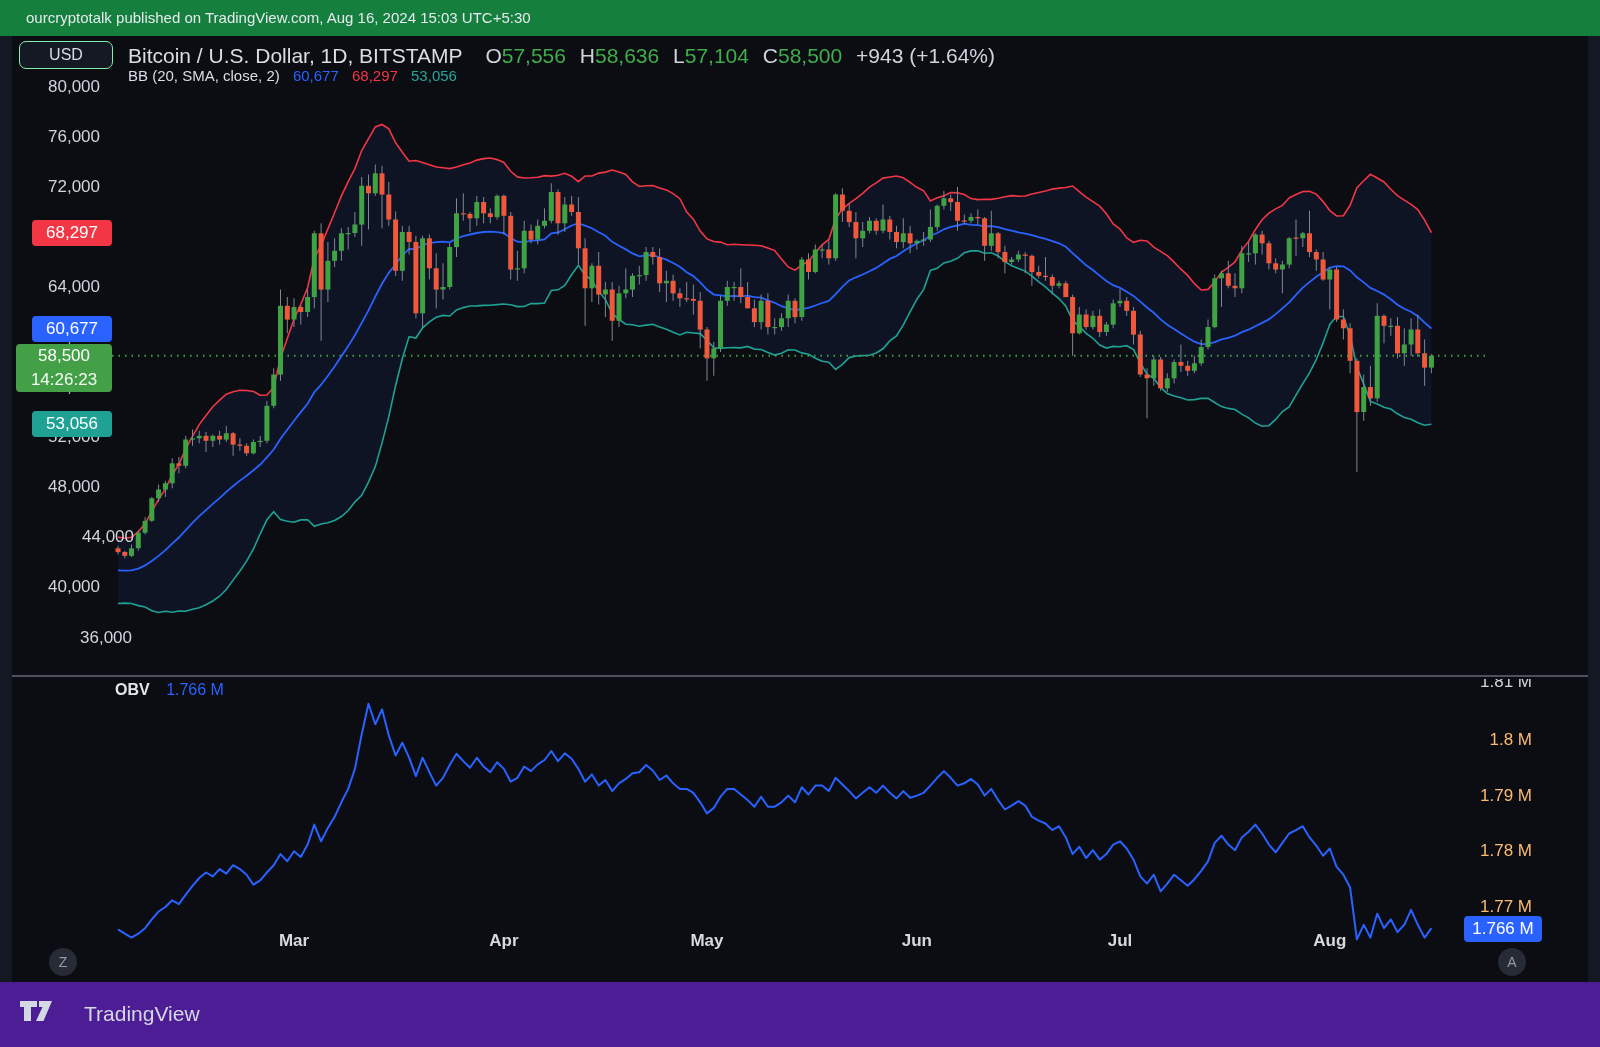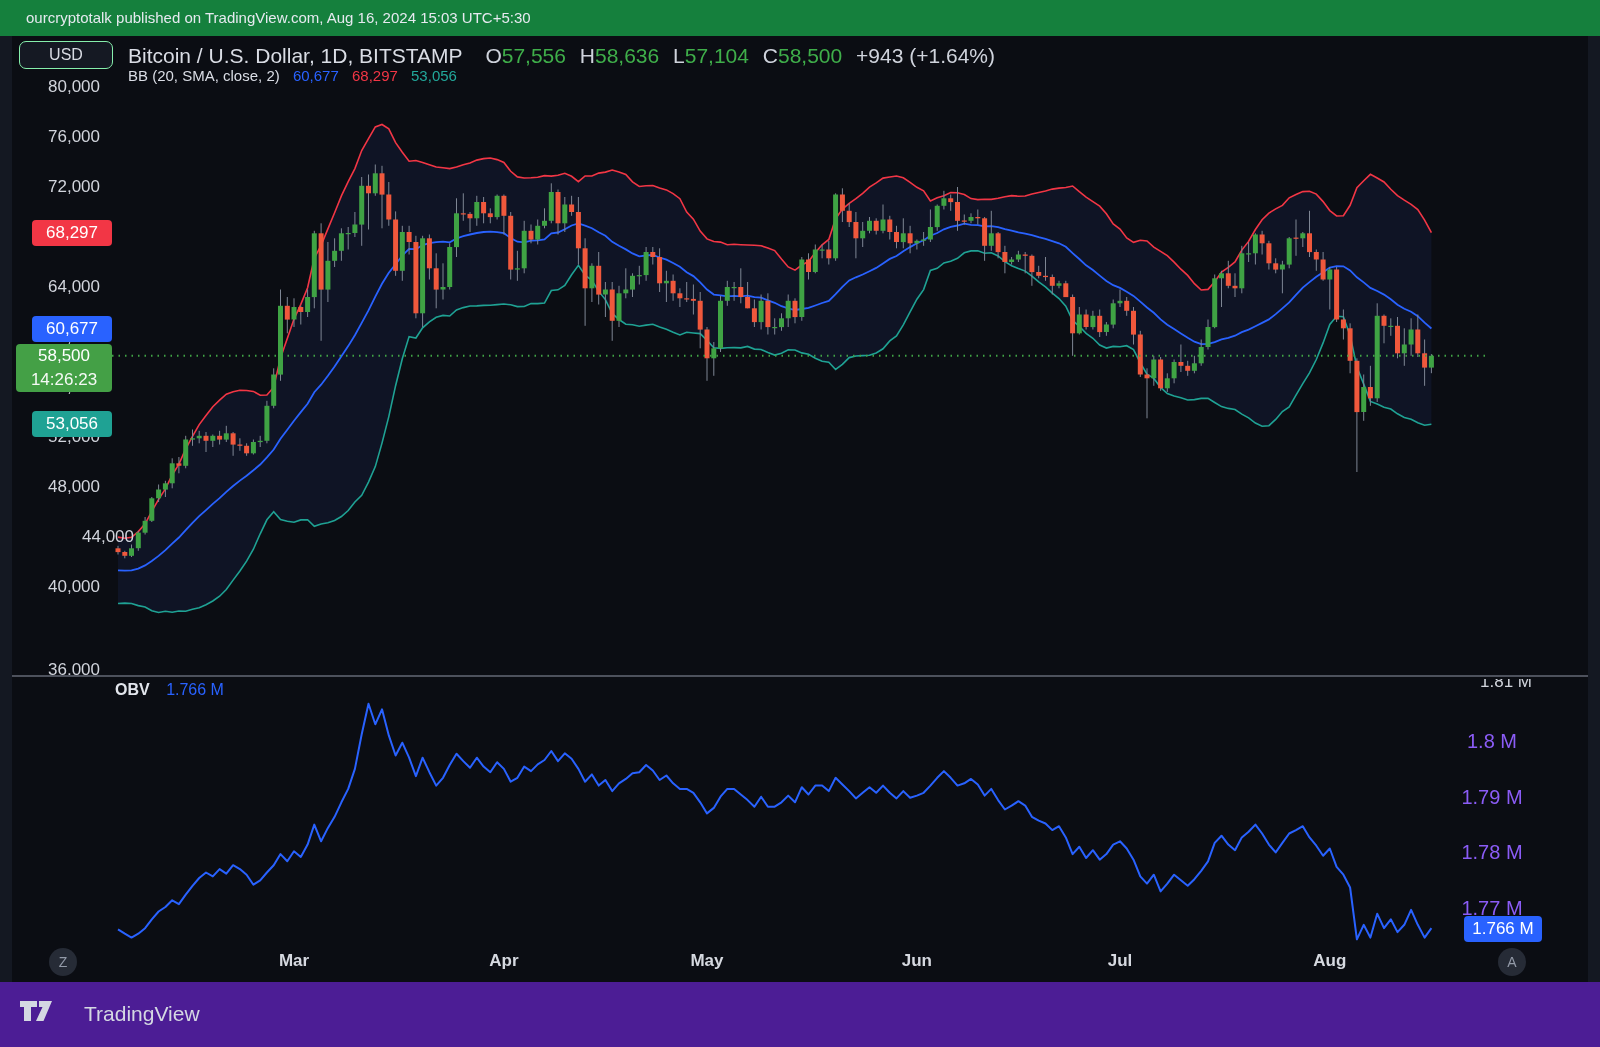--- a/index.html
+++ b/index.html
@@ -17,26 +17,26 @@
   .hline1{top:8px;font-size:21px;}
   .hline2{top:31px;font-size:15px;}
   .hline .sep{margin-right:9px;}
   .v-g{color:#3fae4a;} .v-b{color:#2962ff;} .v-r{color:#f23645;} .v-t{color:#22a79a;}
   .ohlc-l{color:#cfd3dc;margin-left:8px;}
   .tick{position:absolute;left:0;width:88px;text-align:right;font-size:17px;color:#d1d4dc;
     line-height:20px;z-index:2;}
   .badge{position:absolute;border-radius:4px;color:#ffffff;font-size:17px;text-align:center;z-index:4;}
   .obv-row{position:absolute;left:103px;top:645px;font-size:16px;z-index:7;}
   .obv-row .lbl{color:#e2e5ec;font-weight:700;margin-right:12px;}
-  .obv-tick{position:absolute;left:1440px;width:80px;text-align:center;font-size:20px;color:#8b5cf6;z-index:5;}
+  .obv-tick{position:absolute;left:1440px;width:80px;text-align:right;font-size:17px;color:#fdba74;z-index:5;}
   .clipwrap{position:absolute;left:1440px;width:80px;height:14px;overflow:hidden;z-index:5;}
   .clipwrap .inner{margin-top:-7px;text-align:right;font-size:17px;color:#d1d4dc;}
   .obv-badge{position:absolute;left:1452px;width:78px;height:26px;background:#2962ff;border-radius:4px;
     color:#fff;font-size:17px;line-height:26px;text-align:center;z-index:5;}
-  .month{position:absolute;width:80px;text-align:center;font-size:17px;font-weight:600;color:#d6d9e0;top:915px;z-index:3;}
+  .month{position:absolute;width:80px;text-align:center;font-size:17px;font-weight:600;color:#d6d9e0;top:895px;z-index:3;}
   .circle-btn{position:absolute;top:912px;width:28px;height:28px;border-radius:50%;background:#262b36;
     color:#939aa8;font-size:14px;line-height:28px;text-align:center;border:none;z-index:6;cursor:pointer;padding:0;}
   .footer{position:absolute;left:0;top:982px;width:100%;height:65px;background:#4c1d95;}
   .brand{position:absolute;left:84px;top:0;line-height:63px;font-size:21px;color:#d4d8e2;}
   .logo{position:absolute;left:20px;top:19px;}
 </style>
 </head>
 <body>
 
 <div class="stage">
@@ -448,21 +448,21 @@
         <div class="tick" style="top: 91px;">76,000</div>
         <div class="tick" style="top: 141px;">72,000</div>
         <div class="tick" style="top: 191px;">68,000</div>
         <div class="tick" style="top: 241px;">64,000</div>
         <div class="tick" style="top: 291px;">60,000</div>
         <div class="tick" style="top: 341px;">56,000</div>
         <div class="tick" style="top: 391px;">52,000</div>
         <div class="tick" style="top: 441px;">48,000</div>
         <div class="tick" style="top: 491px; margin-left: 34px;">44,000</div>
         <div class="tick" style="top: 541px;">40,000</div>
-        <div class="tick" style="top: 624px;">36,000</div>
+        <div class="tick" style="top: 592px; padding-left: 32px;">36,000</div>
       </div>
     <div id="price-badges">
         <div class="badge" style="background: rgb(242, 54, 69); left: 20px; width: 80px; top: 184.287px; height: 26px; line-height: 26px;">68,297</div>
         <div class="badge" style="background: rgb(41, 98, 255); left: 20px; width: 80px; top: 279.538px; height: 26px; line-height: 26px;">60,677</div>
         <div class="badge" style="background: rgb(31, 162, 148); left: 20px; width: 80px; top: 374.8px; height: 26px; line-height: 26px;">53,056</div>
         <div class="badge" style="background: rgb(68, 160, 70); left: 4px; width: 96px; top: 307.75px; height: 48px; line-height: 24px;">58,500<div style="opacity: 0.95;">14:26:23</div></div>
       </div>
 
     <button class="usd-btn">USD</button>
 

